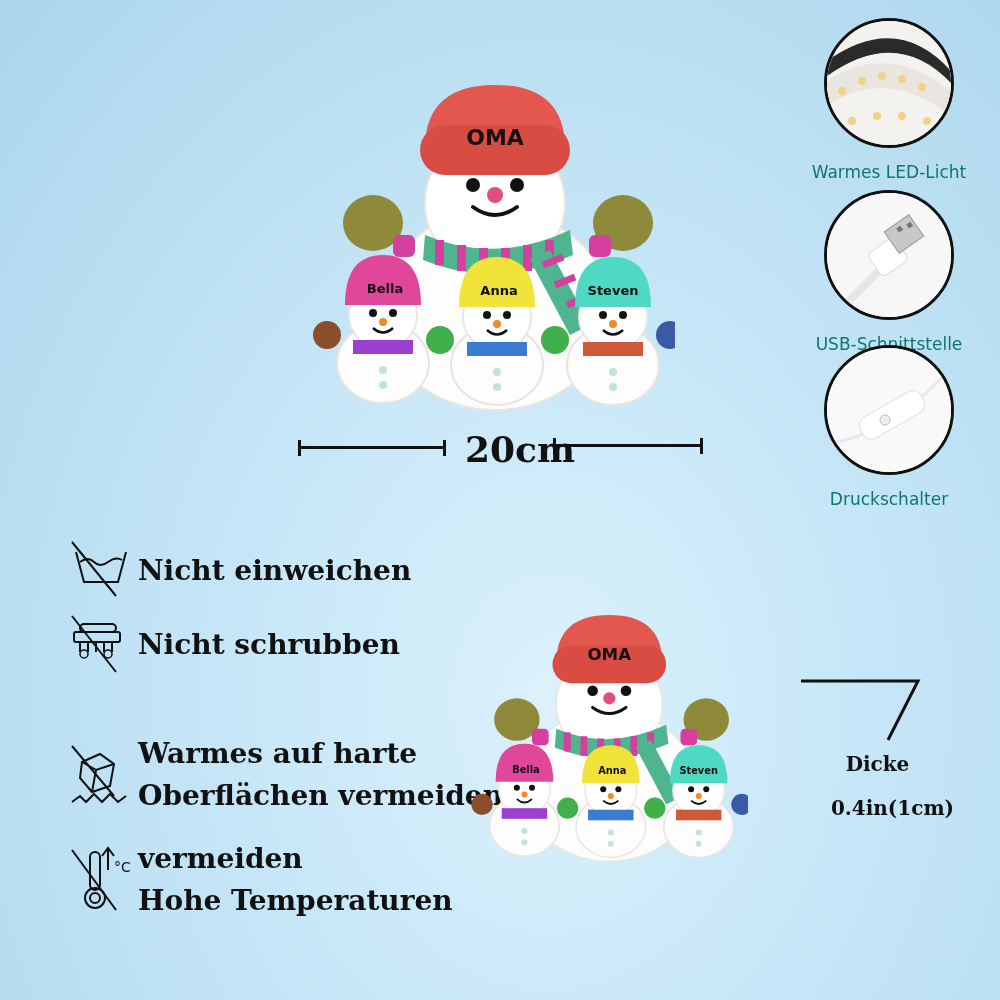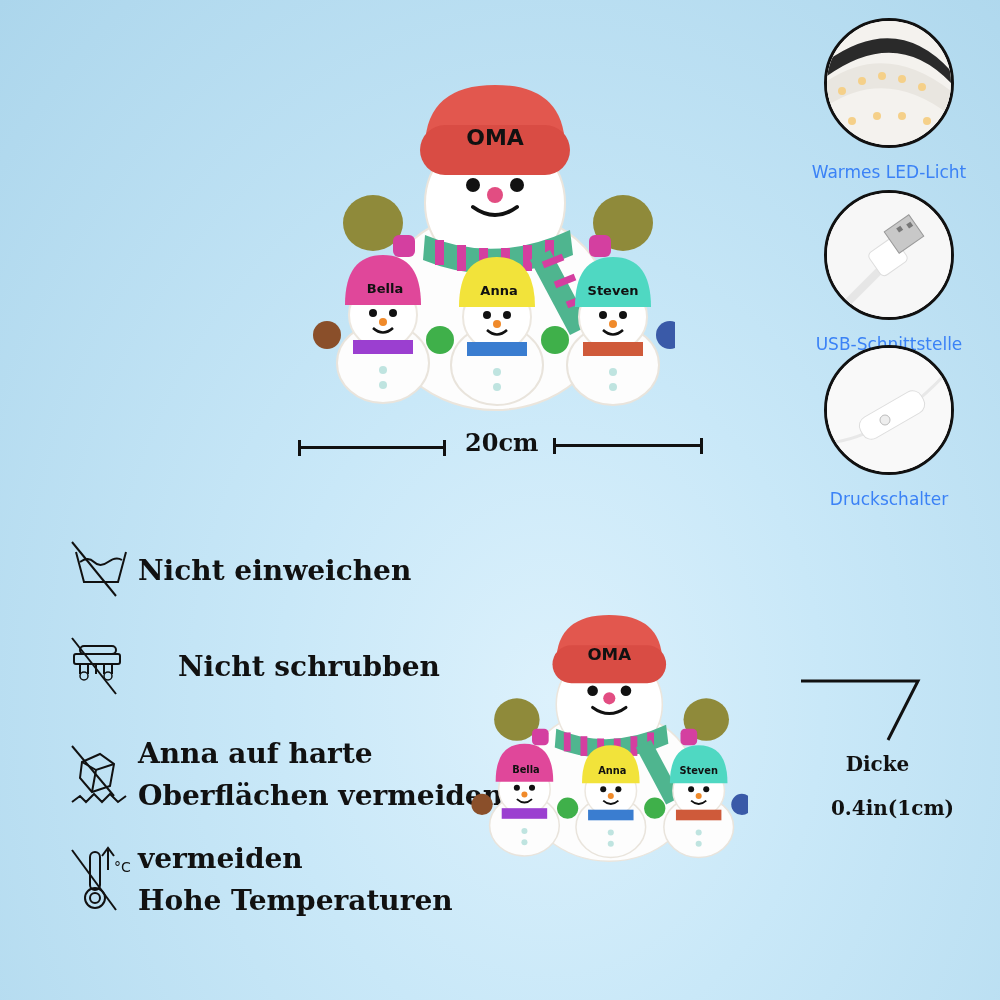--- a/index.html
+++ b/index.html
@@ -11,27 +11,27 @@
   }
   .abs { position: absolute; }
 
   
   .feature { position: absolute; width: 180px; text-align: center; }
   .feature .circle {
     width: 124px; height: 124px; border-radius: 50%;
     border: 3px solid #111; background: #fbfbfb; margin: 0 auto; position: relative; overflow: hidden;
   }
   .feature .caption {
-    font-family: "DejaVu Sans", sans-serif; font-size: 17px; margin-top: 14px; color: #3b82f6;
+    font-family: "DejaVu Sans", sans-serif; font-size: 17px; margin-top: 14px; color: #0f766e;
   }
 
   
   .dim-line { position: absolute; height: 3px; background: #111; }
   .dim-tick { position: absolute; width: 3px; height: 16px; background: #111; }
-  .dim-label { position: absolute; font-weight: bold; font-size: 24px; }
+  .dim-label { position: absolute; font-weight: bold; font-size: 36px; }
 
   
   .care-item { position: absolute; display: flex; align-items: center; }
   .care-item .icon { width: 62px; height: 62px; flex: 0 0 62px; }
   .care-item .label { font-weight: bold; font-size: 28px; line-height: 42px; margin-left: 6px; }
 
   
   .thick-label { position: absolute; font-weight: bold; font-size: 20px; text-align: center; }
 
   .snow-txt { font-family: "DejaVu Sans", sans-serif; font-weight: bold; }
@@ -179,21 +179,21 @@
 
 <div class="care-item" style="left:70px; top:540px;">
   <svg class="icon" viewBox="0 0 62 62">
     <path d="M6 12 L14 42 L48 42 L56 12" stroke="#111" stroke-width="2" fill="none"></path>
     <path d="M10 22 Q18 16 24 22 T38 22 T52 20" stroke="#111" stroke-width="2" fill="none"></path>
     <line x1="2" y1="2" x2="46" y2="56" stroke="#111" stroke-width="2"></line>
   </svg>
   <div class="label">Nicht einweichen</div>
 </div>
 
-<div class="care-item" style="left:70px; top:636px;gap:40px;">
+<div class="care-item" style="left:70px; top:614px;">
   <svg class="icon" viewBox="0 0 62 62">
     <rect x="10" y="10" width="36" height="8" rx="4" stroke="#111" stroke-width="2" fill="none"></rect>
     <rect x="4" y="18" width="46" height="10" rx="2" stroke="#111" stroke-width="2" fill="none"></rect>
     <g stroke="#111" stroke-width="2">
         <line x1="10" y1="28" x2="10" y2="38"></line>
         <line x1="18" y1="28" x2="18" y2="38"></line>
         <line x1="26" y1="28" x2="26" y2="38"></line>
         <line x1="34" y1="28" x2="34" y2="38"></line>
         <line x1="42" y1="28" x2="42" y2="38"></line>
       </g>
@@ -205,21 +205,21 @@
 </div>
 
 <div class="care-item" style="left:70px; top:733px;">
   <svg class="icon" viewBox="0 0 62 62">
     <path d="M12 18 L30 10 L44 20 L40 42 L22 48 L10 34 Z" stroke="#111" stroke-width="2" fill="none"></path>
     <path d="M12 18 L26 26 L44 20 M26 26 L22 48" stroke="#111" stroke-width="2" fill="none"></path>
     <path d="M2 58 L10 52 L16 58 L24 50 L32 58 L40 50 L48 58 L56 52" stroke="#111" stroke-width="2" fill="none"></path>
     <line x1="2" y1="2" x2="44" y2="52" stroke="#111" stroke-width="2"></line>
   </svg>
   <div>
-    <div class="label">Anna auf harte</div>
+    <div class="label">Warmes auf harte</div>
     <div class="label">Oberflächen vermeiden</div>
   </div>
 </div>
 
 <div class="care-item" style="left:70px; top:838px;">
   <svg class="icon" viewBox="0 0 62 72" style="height:72px;">
     <rect x="20" y="8" width="10" height="38" rx="5" stroke="#111" stroke-width="2" fill="none"></rect>
     <circle cx="25" cy="54" r="10" stroke="#111" stroke-width="2" fill="none"></circle>
     <circle cx="25" cy="54" r="5" stroke="#111" stroke-width="2" fill="none"></circle>
     <path d="M38 26 L38 6 M32 12 L38 4 L44 12" stroke="#111" stroke-width="2" fill="none"></path>

